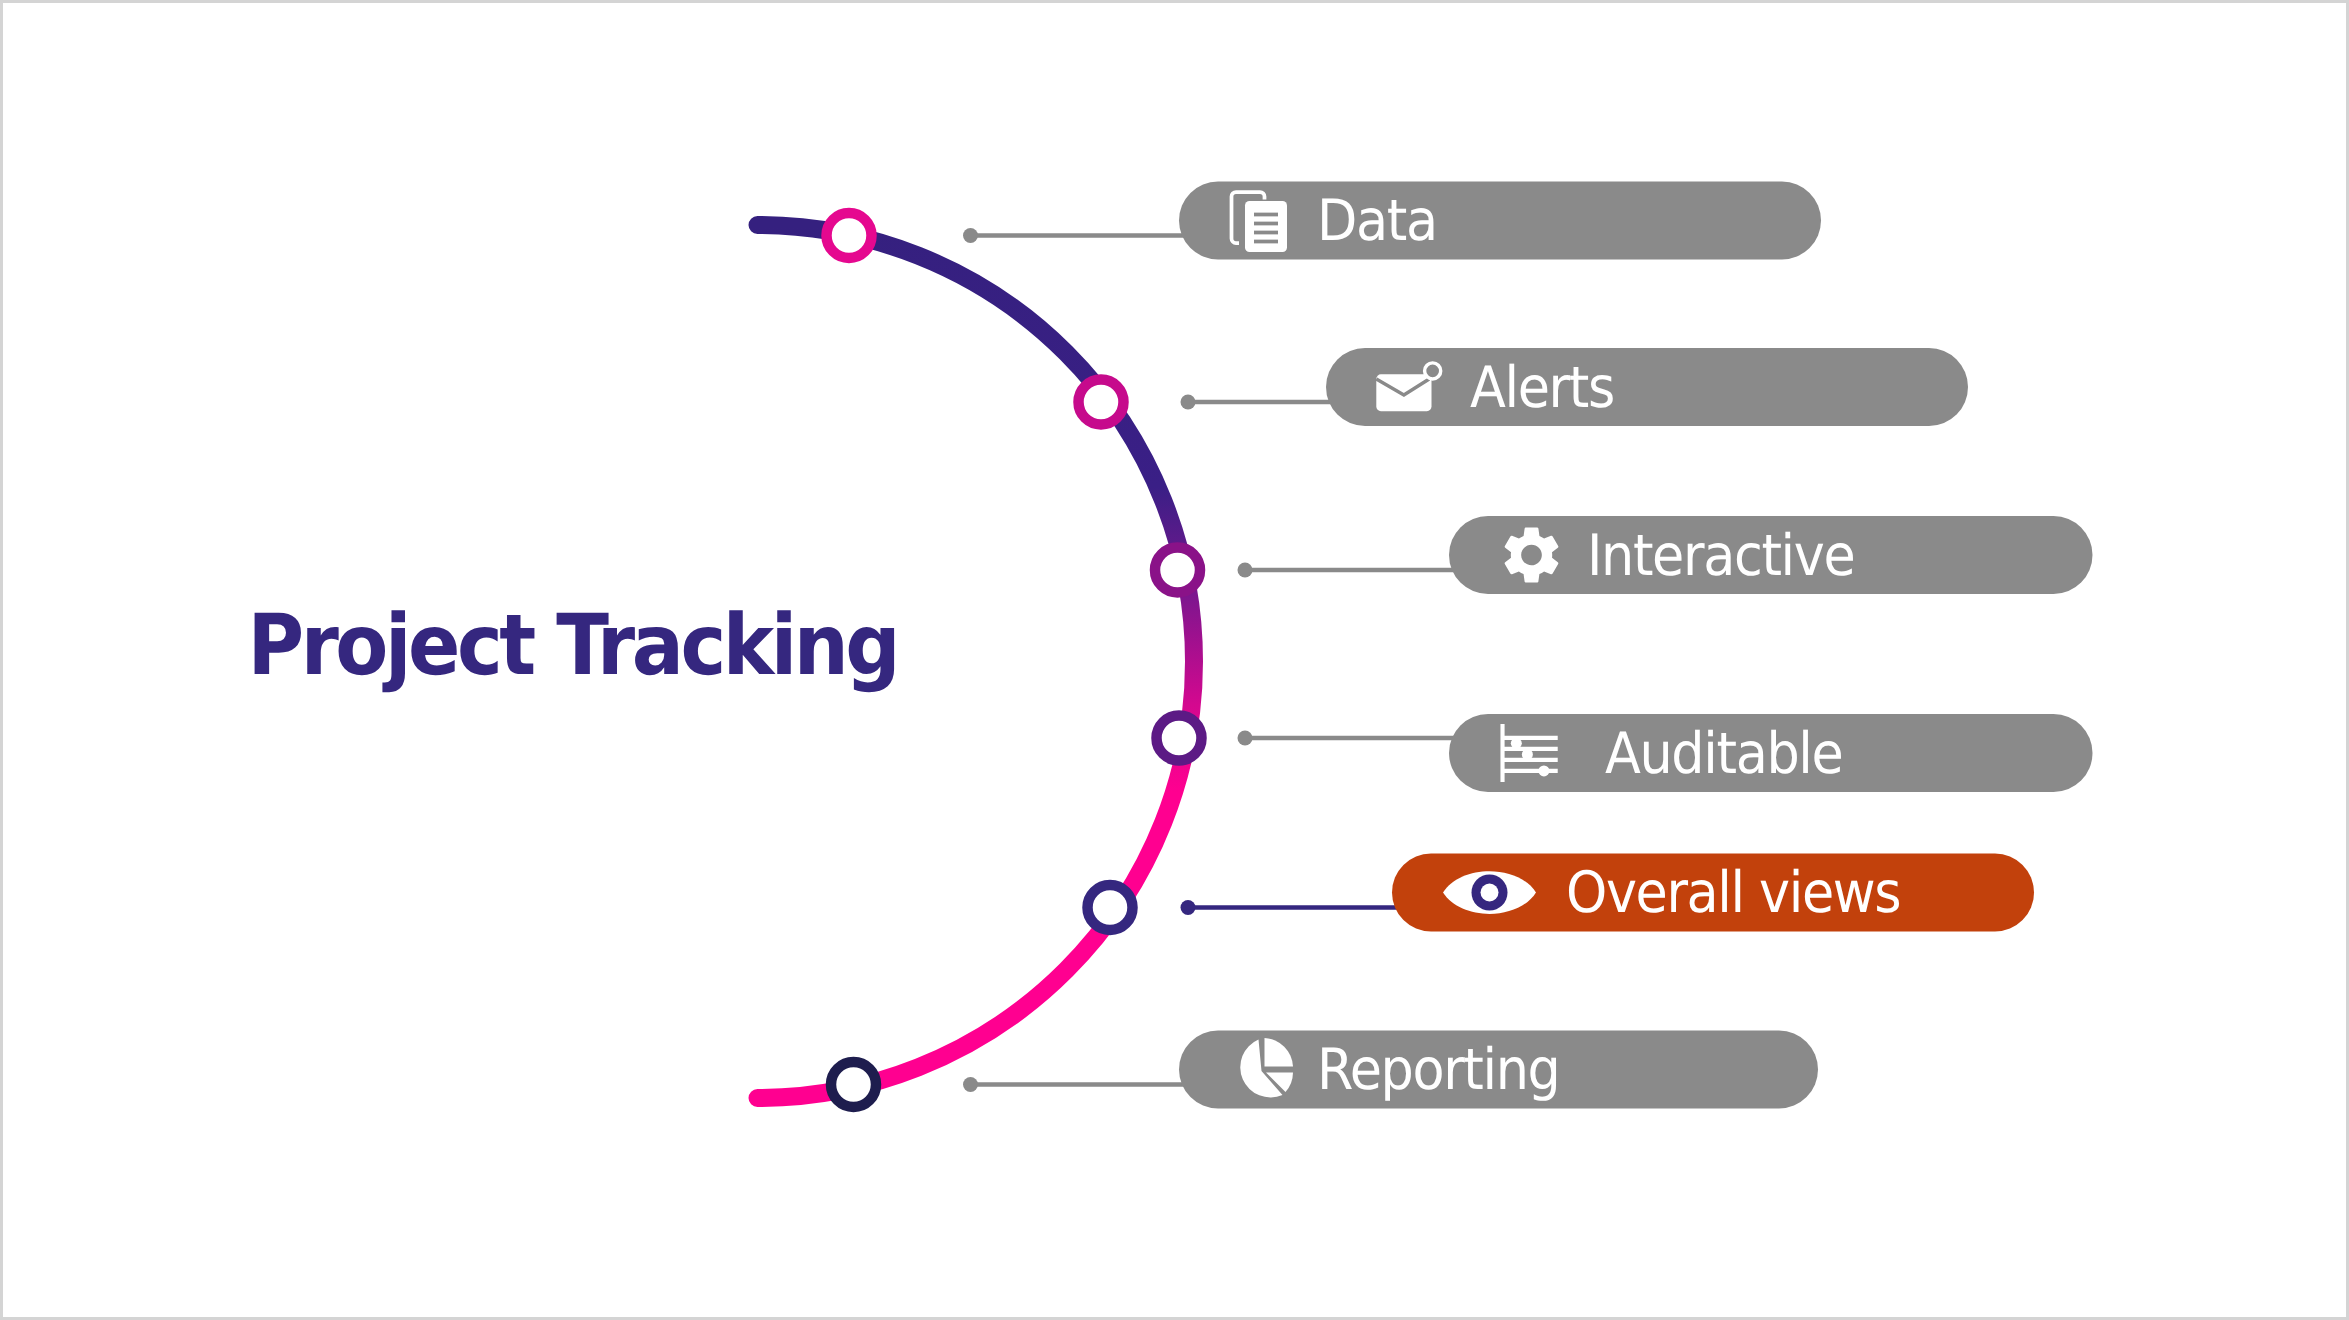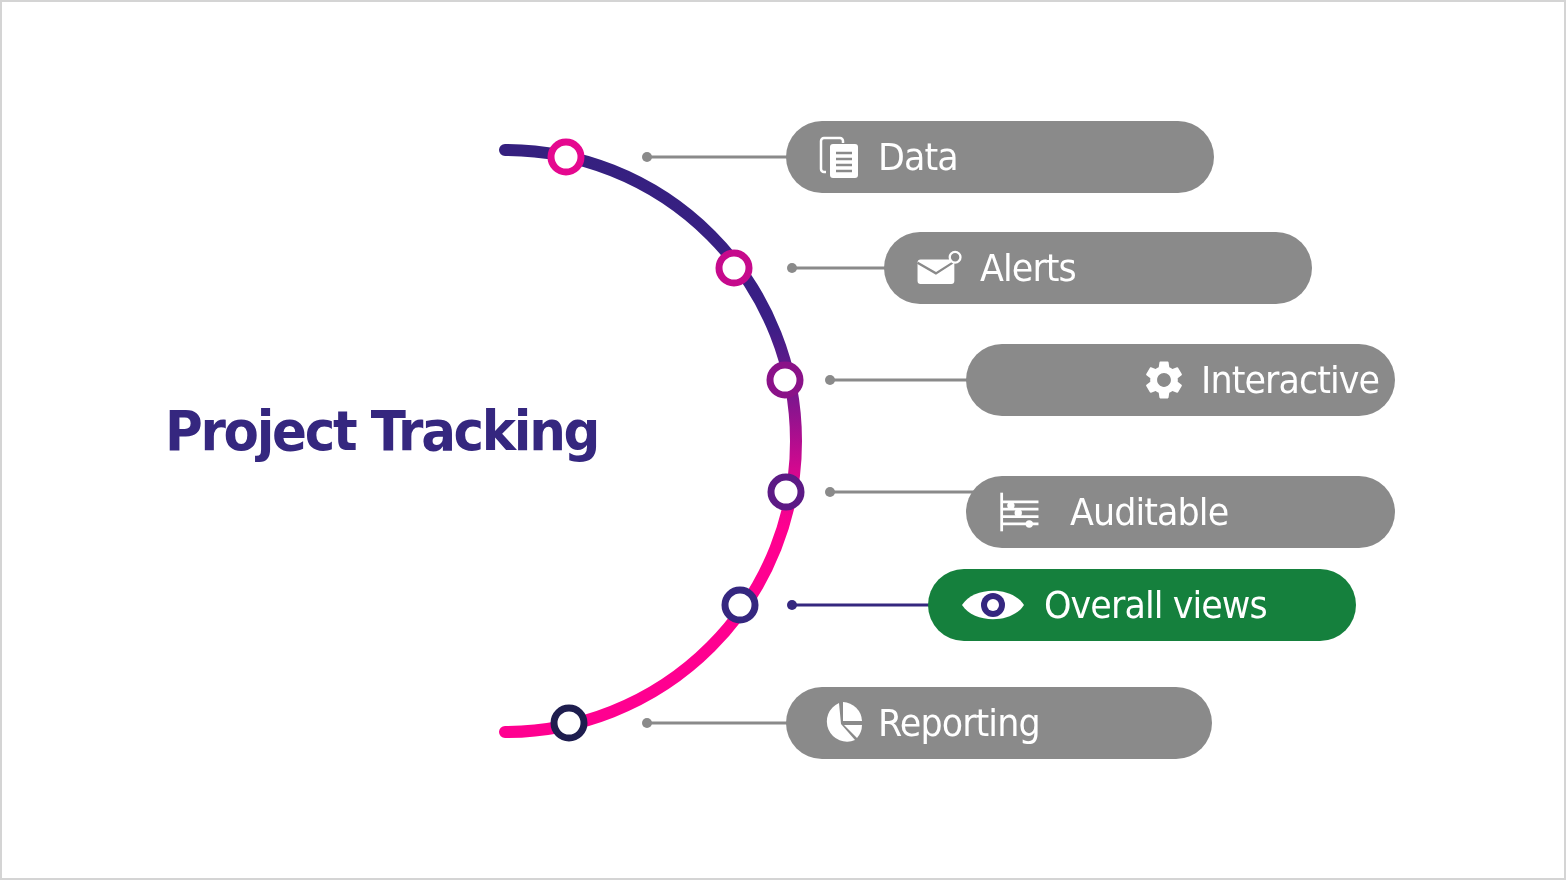--- a/index.html
+++ b/index.html
@@ -1,21 +1,21 @@
 <!DOCTYPE html>
 <html><head>
 <meta charset="utf-8">
 <style>
   html, body { margin:0; padding:0; }
   body { width:1566px; height:880px; background:#ffffff; font-family:"DejaVu Sans", sans-serif; overflow:hidden; }
   .frame { position:absolute; left:0; top:0; width:1562px; height:876px; border:2px solid #d4d4d4; background:#fff; }
   .title { position:absolute; left:165px; top:398px; font-family:"DejaVu Sans", sans-serif; font-weight:bold; font-size:56px; letter-spacing:-2.5px; color:#35277f; white-space:nowrap; transform:scaleX(0.92); transform-origin:left center; }
   svg.diagram { position:absolute; left:0; top:0; }
-  .pill { position:absolute; height:72px; border-radius:36px; background:#8a8a8a; display:flex; align-items:center; box-sizing:border-box; padding-left:32px; color:#fff; }
-  .pill.active { background:#15803d; }
+  .pill { position:absolute; height:52px; border-radius:36px; background:#8a8a8a; display:flex; align-items:center; box-sizing:border-box; padding-left:32px; color:#fff; }
+  .pill.active { background:#c2410c; }
   .pill .icon { width:46px; height:46px; display:flex; align-items:center; justify-content:center; margin-right:14px; }
   .pill .label { font-family:"DejaVu Sans", sans-serif; font-size:38px; font-weight:normal; letter-spacing:-1px; white-space:nowrap; transform:scaleX(0.92); transform-origin:left center; }
 </style>
 </head>
 <body>
 
 <div class="frame"></div>
 
 <svg class="diagram" width="1566" height="880" viewBox="0 0 1566 880">
   <defs>
@@ -85,21 +85,21 @@
   <span class="icon">
     <svg width="60" height="50" viewBox="0 0 60 50" style="margin-left:0">
       <rect x="2" y="14" width="48" height="32" rx="4" fill="#fff"></rect>
       <path d="M2 18 L26 32 L48 18" fill="none" stroke="#8a8a8a" stroke-width="3"></path>
       <circle cx="51" cy="11" r="7" fill="#8a8a8a" stroke="#fff" stroke-width="3"></circle>
     </svg>
   </span>
   <span class="label" style="margin-left:4px">Alerts</span>
 </div>
 
-<div class="pill" style="left:966px; top:344px; width:429px;justify-content:flex-end;">
+<div class="pill" style="left:966px; top:344px; width:429px;">
   <span class="icon">
     <svg width="46" height="46" viewBox="0 0 24 24">
       <path fill="#fff" d="M19.14 12.94c.04-.3.06-.61.06-.94 0-.32-.02-.64-.07-.94l2.03-1.58a.49.49 0 0 0 .12-.61l-1.92-3.32a.488.488 0 0 0-.59-.22l-2.39.96c-.5-.38-1.03-.7-1.62-.94l-.36-2.54a.484.484 0 0 0-.48-.41h-3.84c-.24 0-.43.17-.47.41l-.36 2.54c-.59.24-1.13.57-1.62.94l-2.39-.96c-.22-.08-.47 0-.59.22L2.74 8.87c-.12.21-.08.47.12.61l2.03 1.58c-.05.3-.09.63-.09.94s.02.64.07.94l-2.03 1.58a.49.49 0 0 0-.12.61l1.92 3.32c.12.22.37.29.59.22l2.39-.96c.5.38 1.03.7 1.62.94l.36 2.54c.05.24.24.41.48.41h3.84c.24 0 .44-.17.47-.41l.36-2.54c.59-.24 1.13-.56 1.62-.94l2.39.96c.22.08.47 0 .59-.22l1.92-3.32c.12-.22.07-.47-.12-.61l-2.01-1.58zM12 15.6c-1.98 0-3.6-1.62-3.6-3.6s1.62-3.6 3.6-3.6 3.6 1.62 3.6 3.6-1.62 3.6-3.6 3.6z"></path>
     </svg>
   </span>
   <span class="label">Interactive</span>
 </div>
 
 <div class="pill" style="left:966px; top:476px; width:429px;">
   <span class="icon">

